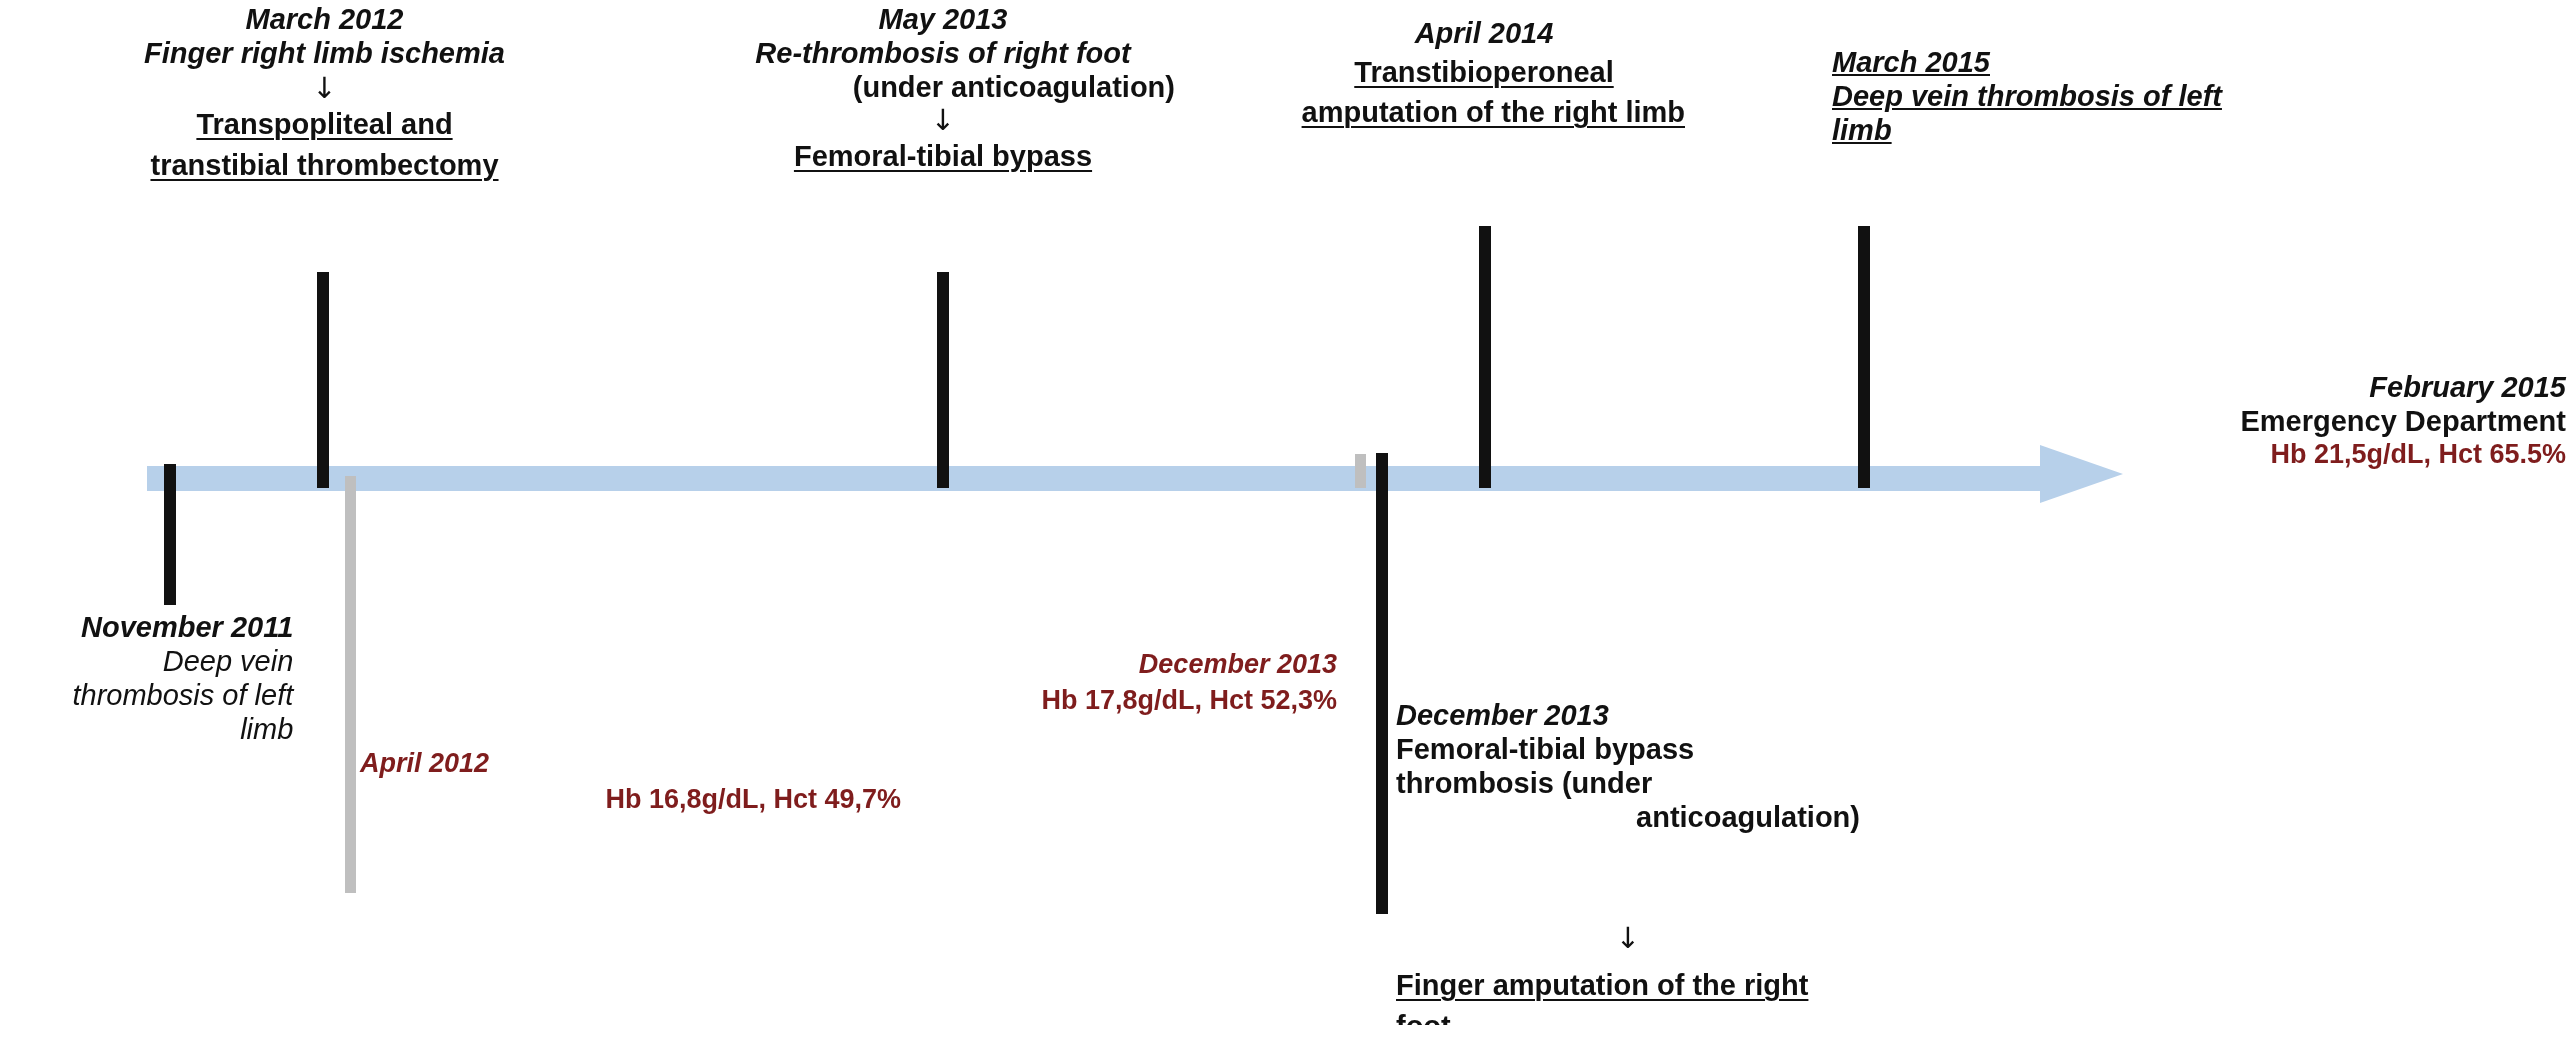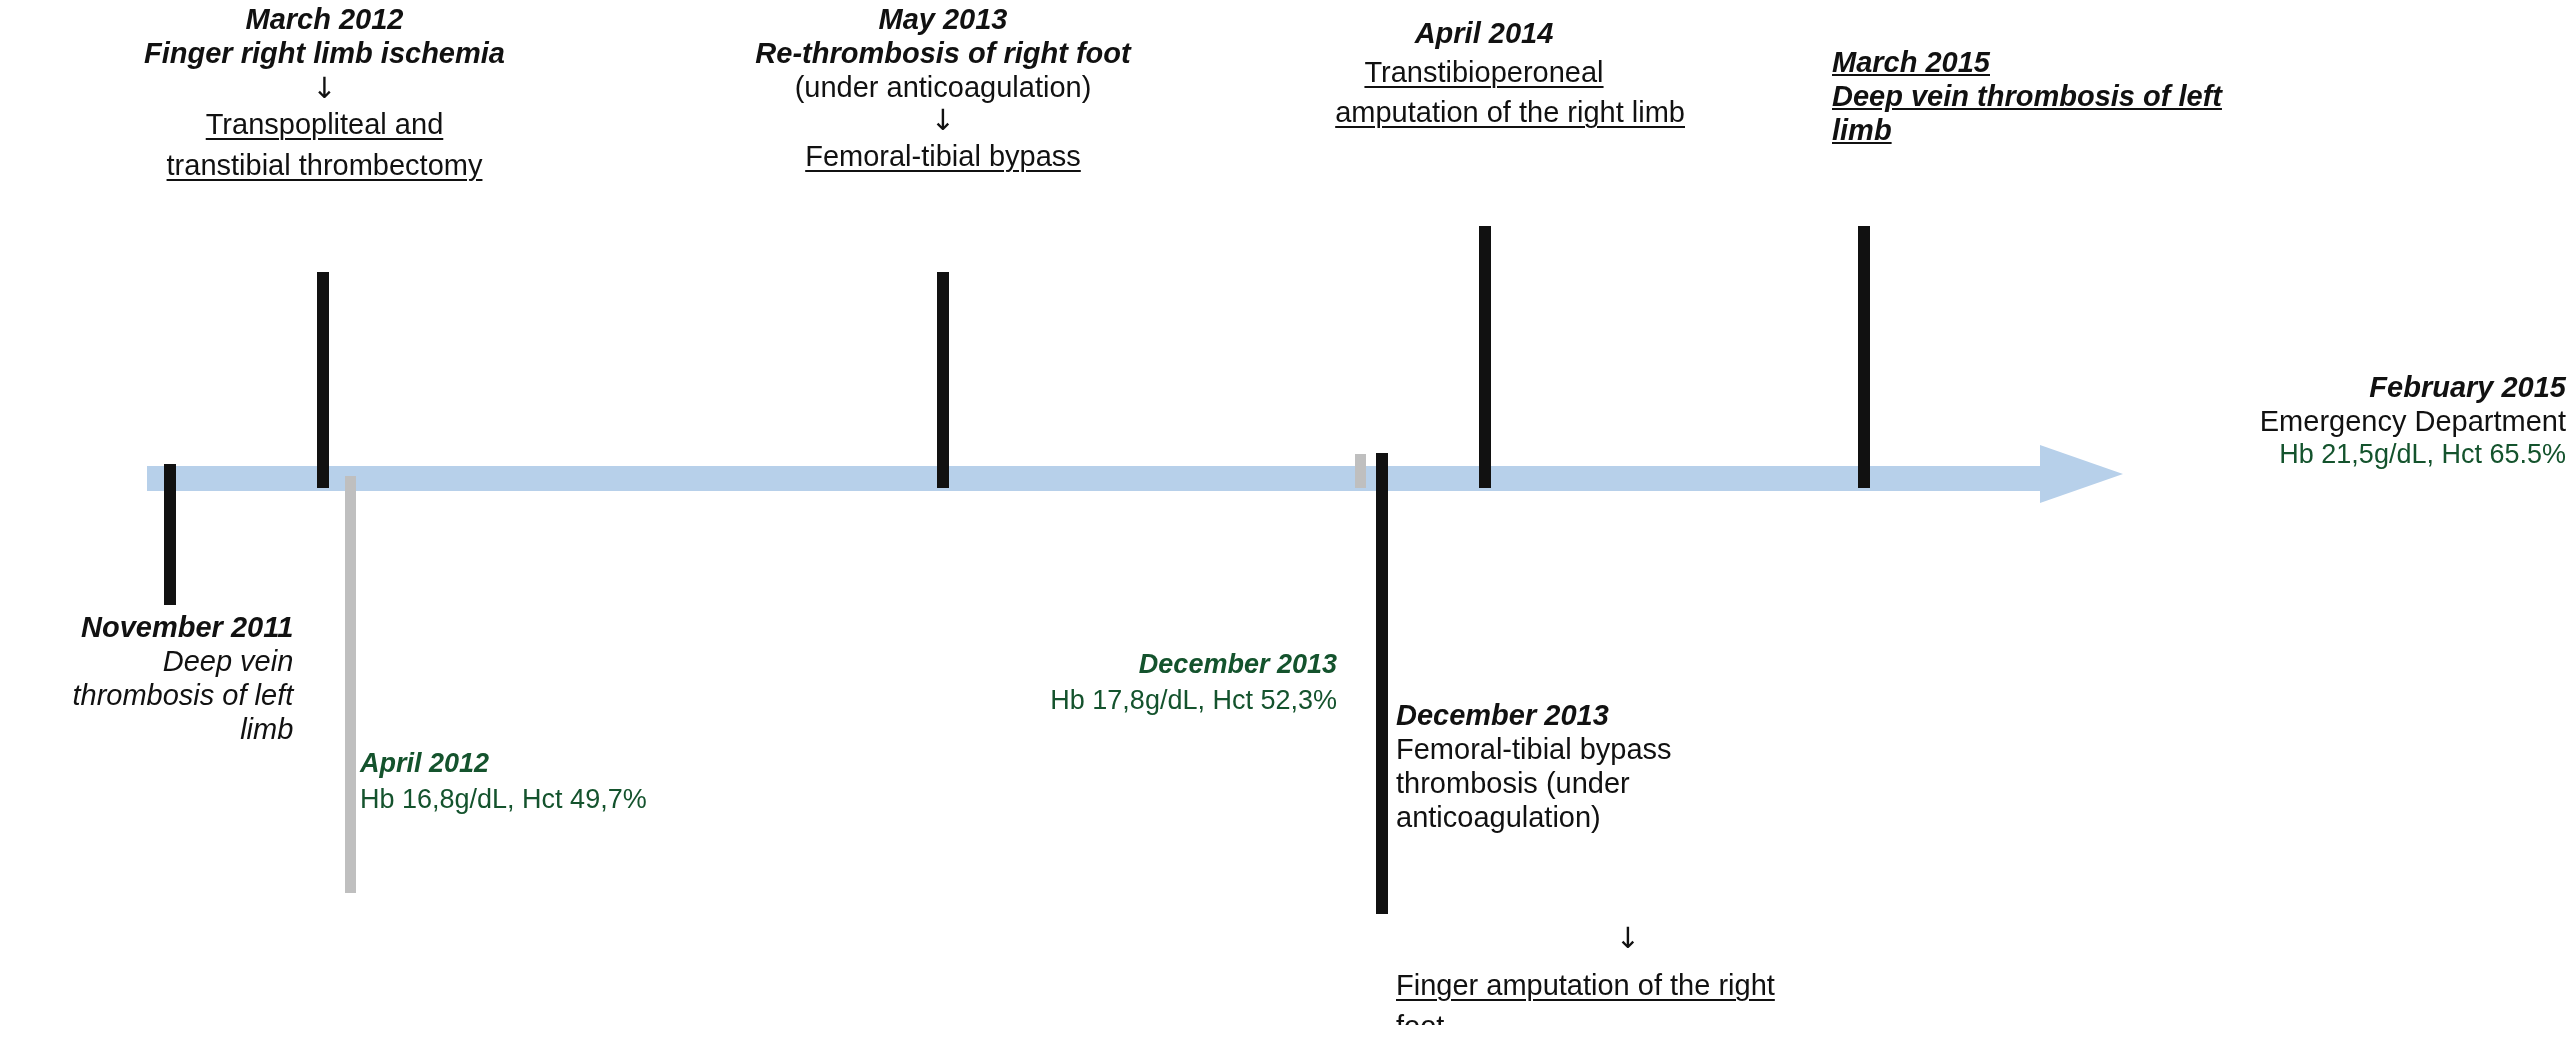--- a/index.html
+++ b/index.html
@@ -72,29 +72,29 @@
     font-style: italic;
   }
   .event-italic {
     font-style: italic;
   }
   .event-bold-italic {
     font-weight: bold;
     font-style: italic;
   }
   .event-bold {
-    font-weight: normal;
+    font-weight: bold;
   }
-  .plain { font-weight: normal; font-style: normal; }
+  .plain { font-weight: bold; font-style: normal; text-align: right; }
   .underline {
     text-decoration: underline;
     text-decoration-thickness: 2.3px;
     text-underline-offset: 3.9px;
   }
-  .gray-text { color: #14532d; }
+  .gray-text { color: #7f1d1d; }
   .arrow-glyph {
     display: block;
     font-family: "DejaVu Sans", sans-serif;
     font-weight: normal;
     line-height: 1.0;
   }
 
   
   .s-main { font-size: 29px; }
   .s-gray { font-size: 27px; }

